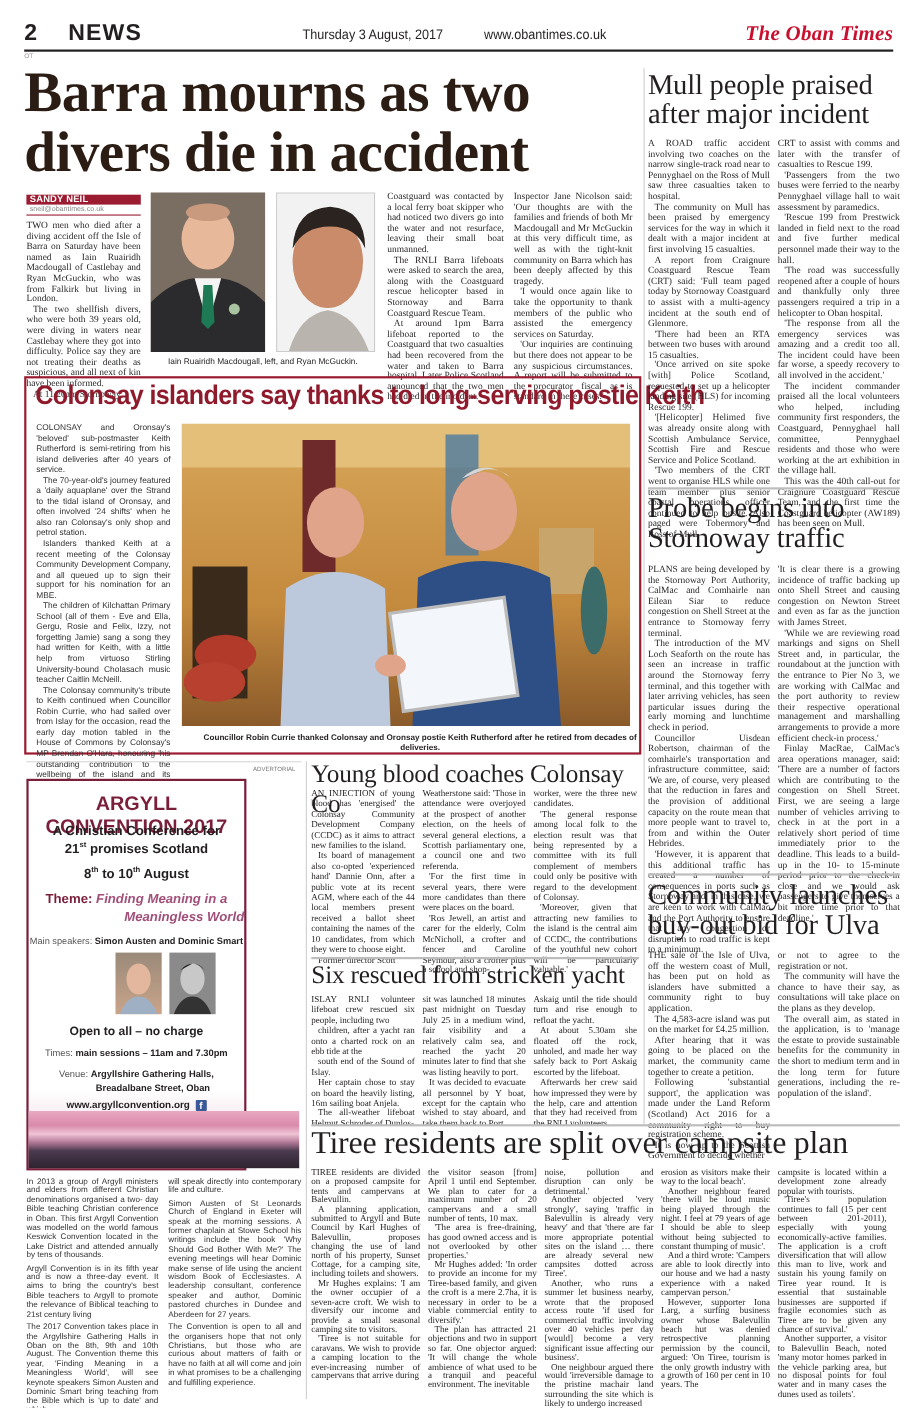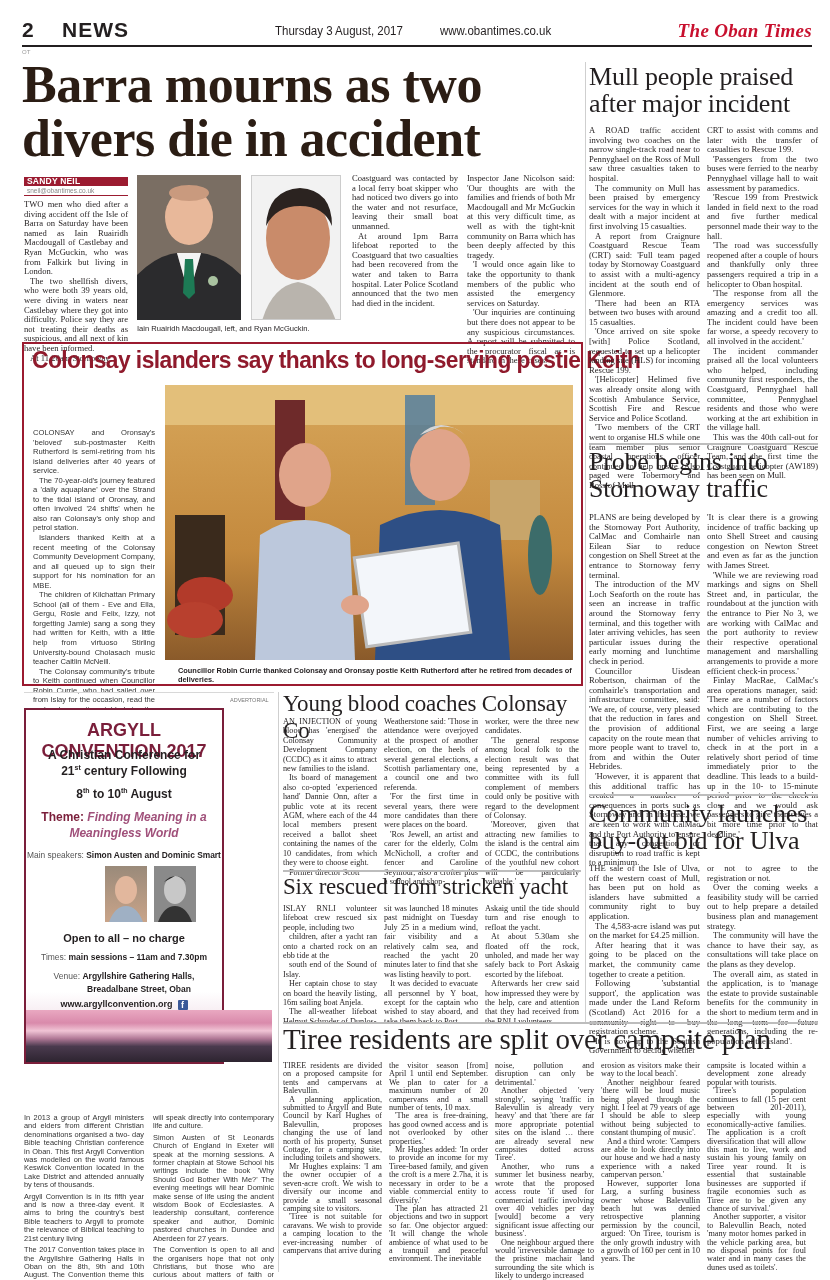--- a/index.html
+++ b/index.html
@@ -19,40 +19,40 @@
 
   .headline-main { left: 22px; top: 58px; width: 560px; font-family: "Liberation Serif", serif; font-weight: bold; font-size: 52px; line-height: 54px; color: #2b1d14; letter-spacing: -0.5px; }
   .byline-bar { left: 24px; top: 177px; width: 104px; height: 9px; background: #9b1b30; }
   .byline-name { left: 27px; top: 176px; font-family: "Liberation Sans", sans-serif; font-weight: bold; font-size: 8.5px; color: #fff; letter-spacing: 0.2px; }
   .byline-email { left: 27px; top: 187px; font-family: "Liberation Sans", sans-serif; font-size: 6.5px; color: #888; }
   .byline-rule { left: 24px; top: 195px; width: 104px; height: 1px; background: #9b1b30; }
 
   .body-text { font-family: "Liberation Serif", serif; font-size: 8.6px; line-height: 9.6px; text-align: justify; color: #231f20; }
   .body-text p { text-indent: 6px; }
   .body-text p:first-child { text-indent: 0; }
-  .sans-text { font-family: "Liberation Sans", sans-serif; font-size: 8px; line-height: 9.7px; text-align: justify; color: #333; margin-top: 44px; }
+  .sans-text { font-family: "Liberation Sans", sans-serif; font-size: 8px; line-height: 9.7px; text-align: justify; color: #333; }
   .sans-text p { text-indent: 6px; }
   .sans-text p:first-child { text-indent: 0; }
 
   .photo { overflow: hidden; }
   .photo-bg-stone { background: linear-gradient(160deg, #8a8077 0%, #6d6259 40%, #5b5148 100%); }
   .photo-bg-white { background: linear-gradient(180deg, #f2f2f2 0%, #e6e6e6 100%); border: 1px solid #ccc; }
-  .caption { font-family: "Liberation Sans", sans-serif; font-size: 7.6px; color: #231f20; text-align: left; }
+  .caption { font-family: "Liberation Sans", sans-serif; font-size: 7.6px; color: #231f20; text-align: center; }
 
   .side-headline { font-family: "Liberation Serif", serif; font-size: 26px; line-height: 27px; color: #231f20; letter-spacing: -0.2px; }
 
   .colonsay-box { left: 22px; top: 342px; width: 561px; height: 344px; border: 2px solid #9b1b30; }
   .colonsay-headline { left: 32px; top: 346px; font-family: "Liberation Sans", sans-serif; font-weight: bold; font-size: 24.5px; color: #8f1a2c; letter-spacing: -0.6px; transform: scaleX(0.93); transform-origin: left; white-space: nowrap; }
 
   .advert-label { left: 230px; top: 697px; font-family: "Liberation Sans", sans-serif; font-size: 5.5px; color: #777; }
   .advert-box { left: 24px; top: 708px; width: 200px; height: 356px; border: 2px solid #7a1e3a; background: linear-gradient(180deg, #ffffff 0%, #ffffff 80%, #f4e7ee 88%, #d89fb3 92%, #7e4a6a 100%); }
   .ad-title { font-family: "Liberation Sans", sans-serif; font-weight: bold; font-size: 18px; color: #7a1e3a; text-align: center; width: 100%; }
   .ad-line { font-family: "Liberation Sans", sans-serif; color: #231f20; text-align: center; width: 100%; }
   .ad-theme { color: #7a1e3a; font-weight: bold; }
-  .ad-theme-italic { color: #a0507a; font-style: italic; font-weight: bold; }
+  .ad-theme-italic { color: #a0507a; font-style: italic; font-weight: bold; text-align: right; }
   .fb-icon { display: inline-block; width: 10px; height: 10px; background: #3b5998; color: #fff; font-family: "Liberation Sans", sans-serif; font-weight: bold; font-size: 9px; line-height: 11px; text-align: center; vertical-align: middle; border-radius: 1px; }
 
   .landscape { left: 26px; top: 1010px; width: 246px; height: 52px;
      background: linear-gradient(180deg, #e9a8c1 0%, #d98aab 25%, #f0c4d5 40%, #b07896 55%, #4a3a4e 70%, #2d2430 100%); }
 </style>
 </head>
 <body>
 
 <div class="abs masthead-num">2</div>
 <div class="abs masthead-sec">NEWS</div>
@@ -93,20 +93,21 @@
     <rect width="90" height="145" fill="#f2f2f2"></rect>
     <ellipse cx="46" cy="62" rx="32" ry="42" fill="#c98b6a"></ellipse>
     <path d="M14 50 Q16 14 48 12 Q80 14 80 50 Q72 30 48 30 Q24 30 14 50Z" fill="#2b2320"></path>
     <path d="M10 145 Q20 110 46 106 Q72 110 84 145Z" fill="#b9b4ad"></path>
   </svg>
 </div>
 <div class="abs caption" style="left:137px; top:324px; width:204px;">Iain Ruairidh Macdougall, left, and Ryan McGuckin.</div>
 
 <div class="abs body-text" style="left:352px; top:174px; width:106px;">
   <p>Coastguard was contacted by a local ferry boat skipper who had noticed two divers go into the water and not resurface, leaving their small boat unmanned.</p>
+  <p>The RNLI Barra lifeboats were asked to search the area, along with the Coastguard rescue helicopter based in Stornoway and Barra Coastguard Rescue Team.</p>
   <p>At around 1pm Barra lifeboat reported to the Coastguard that two casualties had been recovered from the water and taken to Barra hospital. Later Police Scotland announced that the two men had died in the incident.</p>
 </div>
 <div class="abs body-text" style="left:467px; top:174px; width:108px;">
   <p>Inspector Jane Nicolson said: 'Our thoughts are with the families and friends of both Mr Macdougall and Mr McGuckin at this very difficult time, as well as with the tight-knit community on Barra which has been deeply affected by this tragedy.</p>
   <p>'I would once again like to take the opportunity to thank members of the public who assisted the emergency services on Saturday.</p>
   <p>'Our inquiries are continuing but there does not appear to be any suspicious circumstances. A report will be submitted to the procurator fiscal as is standard in these cases.'</p>
 </div>
 
 <div class="abs colonsay-box"></div>
 <div class="abs colonsay-headline">Colonsay islanders say thanks to long-serving postie Keith</div>
@@ -187,31 +188,30 @@
 <div class="abs side-headline" style="left:589px; top:800px; width:235px;">Community launches buy-out bid for Ulva</div>
 <div class="abs body-text" style="left:589px; top:864px; width:111px;">
   <p>THE sale of the Isle of Ulva, off the western coast of Mull, has been put on hold as islanders have submitted a community right to buy application.</p>
   <p>The 4,583-acre island was put on the market for £4.25 million.</p>
   <p>After hearing that it was going to be placed on the market, the community came together to create a petition.</p>
   <p>Following 'substantial support', the application was made under the Land Reform (Scotland) Act 2016 for a community right to buy registration scheme.</p>
   <p>It is now up to the Scottish Government to decide whether</p>
 </div>
 <div class="abs body-text" style="left:707px; top:864px; width:111px;">
   <p>or not to agree to the registration or not.</p>
-  <p>Over the coming weeks a feasibility study will be carried out to help prepare a detailed business plan and management strategy.</p>
   <p>The community will have the chance to have their say, as consultations will take place on the plans as they develop.</p>
   <p>The overall aim, as stated in the application, is to 'manage the estate to provide sustainable benefits for the community in the short to medium term and in the long term for future generations, including the re-population of the island'.</p>
 </div>
 
 <div class="abs" style="left:24px; top:692px; width:250px; height:1px; background:#d8d8d8;"></div>
 <div class="abs advert-label">ADVERTORIAL</div>
 <div class="abs advert-box">
   <div class="abs ad-title" style="top:10px;">ARGYLL CONVENTION 2017</div>
   <div class="abs ad-line" style="top:38px; font-size:12px; font-weight:bold;">A Christian Conference for</div>
-  <div class="abs ad-line" style="top:54px; font-size:12px; font-weight:bold;"><span>21</span><sup style="font-size:7px;">st</sup><span> century Following</span></div>
+  <div class="abs ad-line" style="top:54px; font-size:12px; font-weight:bold;"><span>21</span><sup style="font-size:7px;">st</sup><span> promises Scotland</span></div>
   <div class="abs ad-line" style="top:77px; font-size:12px; font-weight:bold;"><span>8</span><sup style="font-size:7px;">th</sup><span> to 10</span><sup style="font-size:7px;">th</sup><span> August</span></div>
   <div class="abs ad-line" style="top:100px; font-size:12px;"><span class="ad-theme">Theme: </span><span class="ad-theme-italic">Finding Meaning in a</span></div>
   <div class="abs ad-line ad-theme-italic" style="top:116px; font-size:12px;">Meaningless World</div>
   <div class="abs ad-line" style="top:140px; font-size:8.4px;"><span style="color:#555;">Main speakers: </span><b>Simon Austen and Dominic Smart</b></div>
   <div class="abs" style="left:79px; top:156px; width:42px; height:56px; background:linear-gradient(180deg,#9a8a7a,#c9a489);">
     <svg width="42" height="56" viewBox="0 0 42 56">
         <ellipse cx="21" cy="24" rx="11" ry="14" fill="#e2b79d"></ellipse>
         <path d="M4 56 Q10 40 21 40 Q32 40 38 56Z" fill="#9fb0c4"></path>
       </svg>
   </div>

